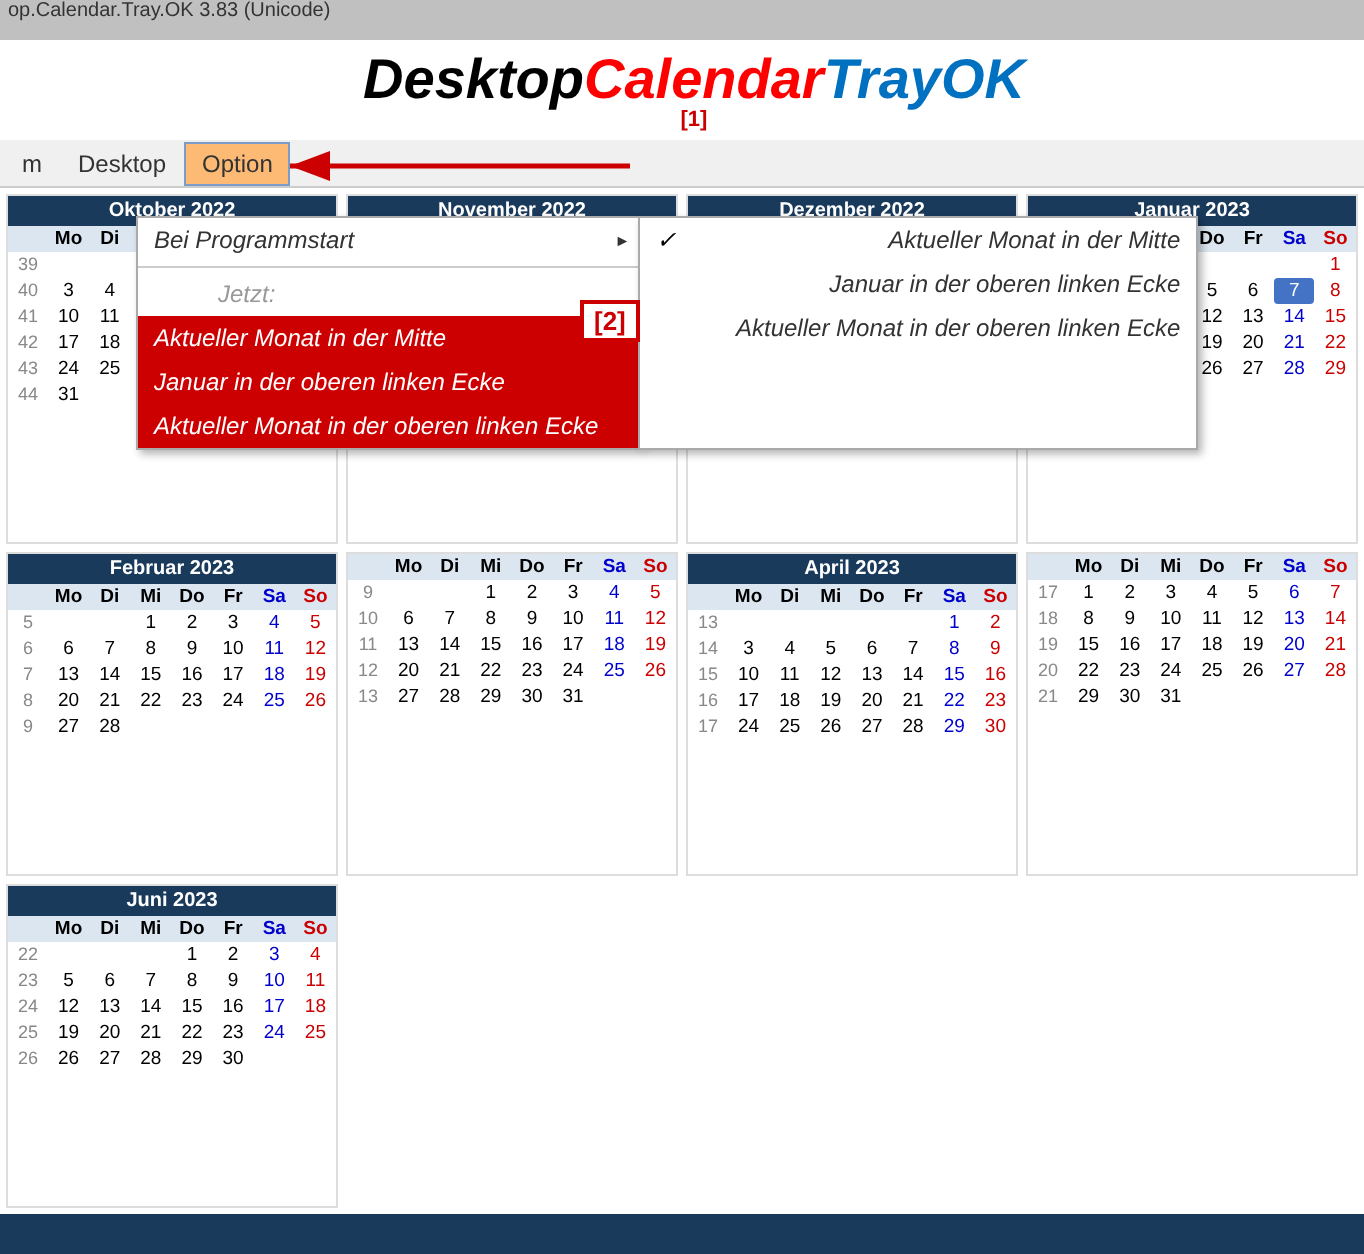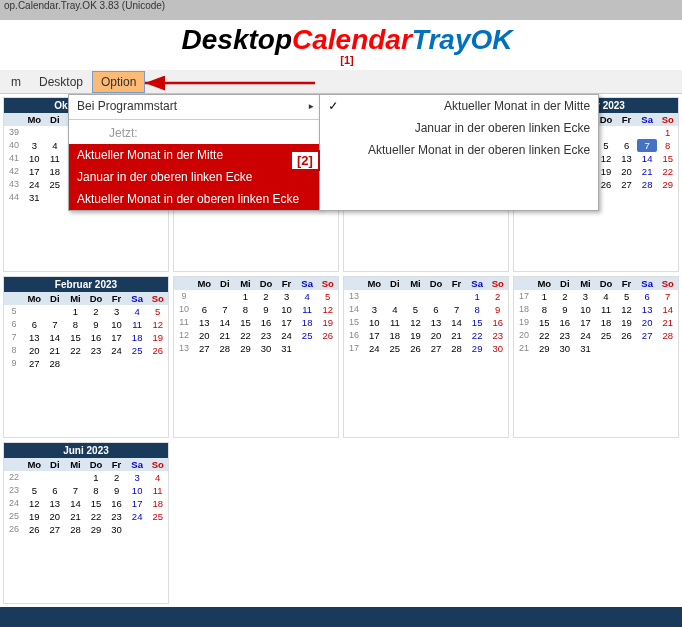--- a/index.html
+++ b/index.html
@@ -192,21 +192,21 @@
           <defs>
             <marker id="arrowhead" markerWidth="8" markerHeight="6" refX="8" refY="3" orient="auto">
               <polygon points="0 0, 8 3, 0 6" fill="#cc0000"></polygon>
             </marker>
           </defs>
           <line x1="180" y1="11" x2="10" y2="11" stroke="#cc0000" stroke-width="2.5" marker-end="url(#arrowhead)"></line>
         </svg>
       </div>
     </div>
 
-    <div class="dropdown-container" style="left: 68px; top:24px;">
+    <div class="dropdown-container" style="left: 68px; top:38px;font-style:italic;">
 
       <div class="dropdown-main">
         <div class="dropdown-item has-sub">
           <span>Bei Programmstart</span>
           <span class="arrow-right">►</span>
         </div>
         <div class="dropdown-separator"></div>
         <div class="dropdown-label">Jetzt:</div>
         <div class="dropdown-item highlighted">Aktueller Monat in der Mitte</div>
         <div class="dropdown-item highlighted">Januar in der oberen linken Ecke</div>
@@ -624,20 +624,21 @@
           <span>27</span>
           <span>28</span>
           <span>29</span>
           <span>30</span>
           <span>31</span>
           <span class="sat"></span>
           <span class="sun"></span>
         </div>
       </div>
       <div class="calendar-month">
+        <div class="month-header">April 2023</div>
         <div class="week-header">
           <span></span>
           <span>Mo</span>
           <span>Di</span>
           <span>Mi</span>
           <span>Do</span>
           <span>Fr</span>
           <span style="color: rgb(0, 0, 204);">Sa</span>
           <span style="color: rgb(204, 0, 0);">So</span>
         </div>

